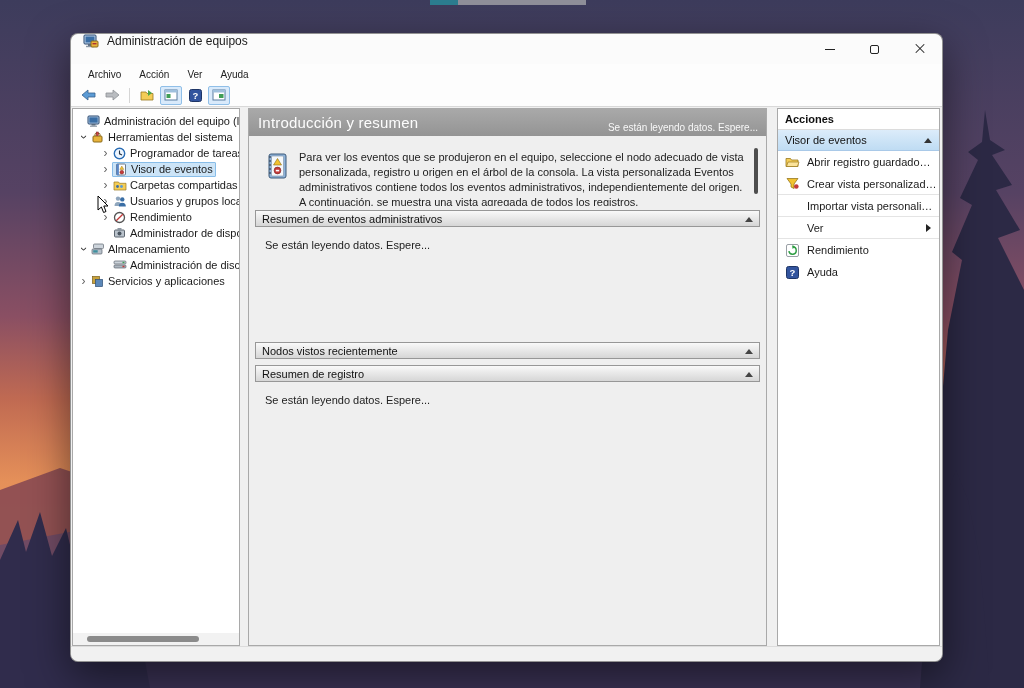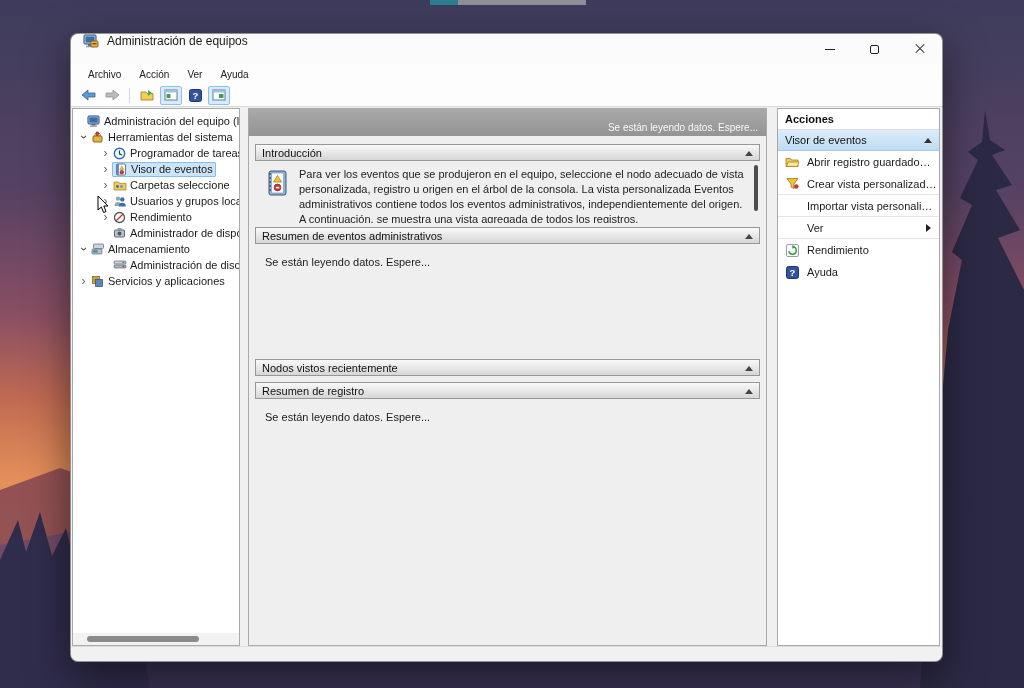--- a/index.html
+++ b/index.html
@@ -240,21 +240,21 @@
 
         <div class="trow ind2">
           <span class="exp">›</span>
           <span class="ticon">
             <svg width="14" height="12" viewBox="0 0 14 12">
                 <path d="M1 3 L5.5 3 L6.5 4.3 L13 4.3 L13 11 L1 11 Z" fill="#f4cd57" stroke="#9b7a1e" stroke-width=".7"></path>
                 <circle cx="4.5" cy="7.5" r="1.4" fill="#3a6ea5"></circle>
                 <circle cx="8.5" cy="7.5" r="1.4" fill="#5b9bd5"></circle>
               </svg>
           </span>
-          <span class="tlabel">Carpetas seleccione</span>
+          <span class="tlabel">Carpetas compartidas</span>
         </div>
 
         <div class="trow ind2">
           <span class="exp">›</span>
           <span class="ticon">
             <svg width="14" height="12" viewBox="0 0 14 12">
                 <circle cx="5" cy="3.6" r="2.2" fill="#8fa6bd"></circle>
                 <path d="M1.5 11 Q1.5 7 5 7 Q8.5 7 8.5 11 Z" fill="#8fa6bd"></path>
                 <circle cx="9.3" cy="4.4" r="2.2" fill="#3a6ea5"></circle>
                 <path d="M5.8 11.5 Q5.8 7.8 9.3 7.8 Q12.8 7.8 12.8 11.5 Z" fill="#3a6ea5"></path>
@@ -327,29 +327,26 @@
         <path d="M1 1 L1 15 L4.4 12 L6.6 17.5 L9 16.5 L6.8 11 L11 11 Z" fill="#fff" stroke="#000" stroke-width="1"></path>
       </svg>
 
       <div class="hscroll">
         <div class="hthumb"></div>
       </div>
     </div>
 
     <div class="center-pane">
       <div class="main-header">
+        <span class="mh-title">Introducción y resumen</span>
         <span class="mh-status">Se están leyendo datos. Espere...</span>
       </div>
 
       <div class="sections">
 
-        <div class="sec-header">
-          <span>Introducción</span>
-          <span class="sec-arrow"></span>
-        </div>
         <div class="intro-body">
           <svg class="intro-icon" width="26" height="30" viewBox="0 0 26 30">
             <rect x="4" y="3" width="17" height="24" rx="2" fill="#8fb3d9" stroke="#3d5a7a"></rect>
             <rect x="6.5" y="5" width="12" height="20" rx="1" fill="#f5f8fb" stroke="#7a8fa5" stroke-width=".6"></rect>
             <circle cx="5" cy="6" r="1" fill="#44546a"></circle>
               <circle cx="5" cy="10" r="1" fill="#44546a"></circle>
               <circle cx="5" cy="14" r="1" fill="#44546a"></circle>
               <circle cx="5" cy="18" r="1" fill="#44546a"></circle>
               <circle cx="5" cy="22" r="1" fill="#44546a"></circle>
             <path d="M12.5 7.5 L16.5 14 L8.5 14 Z" fill="#f2c230" stroke="#8a6a10" stroke-width=".6"></path>

